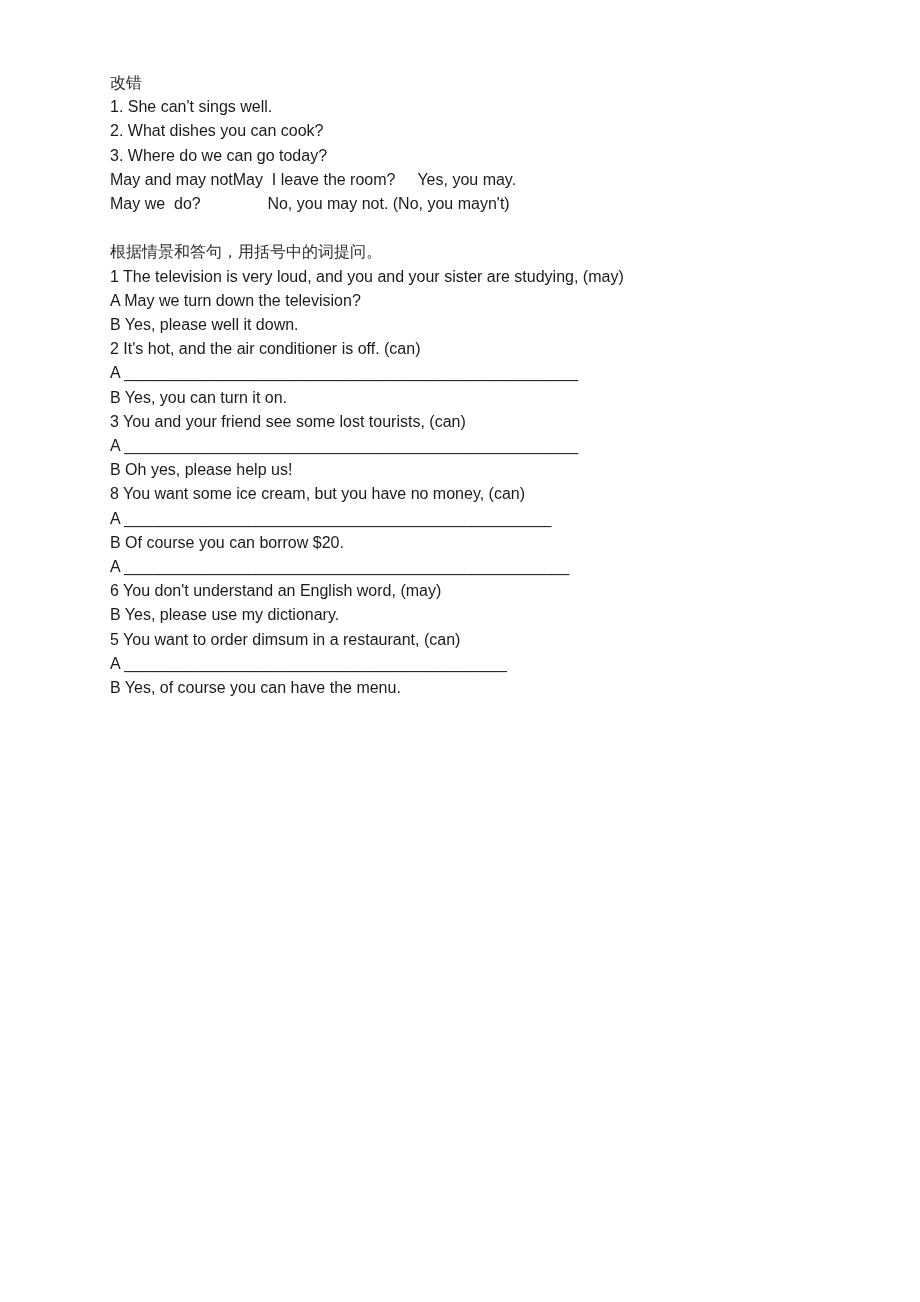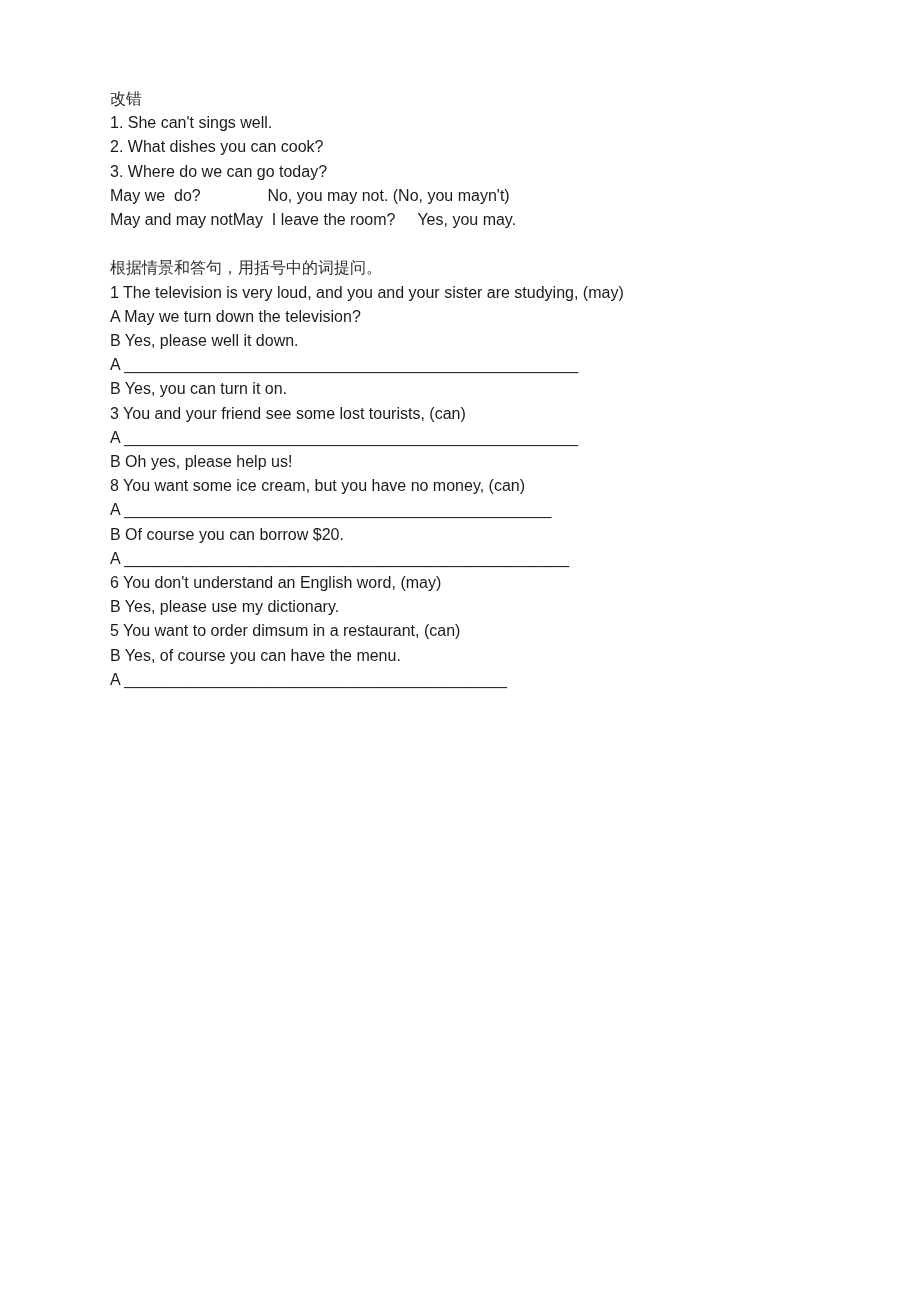--- a/index.html
+++ b/index.html
@@ -13,21 +13,21 @@
     height: 1302px;
     background: #ffffff;
     color: #1b1b1b;
     font-family: "Liberation Sans", sans-serif;
     font-size: 16px;
     overflow: hidden;
   }
   .content {
     position: absolute;
     left: 110px;
-    top: 87px;
+    top: 71px;
     right: 30px;
   }
   .line {
     white-space: pre;
     line-height: 24.2px;
     min-height: 24.2px;
   }
   .zh {
     font-family: "Liberation Serif", serif;
     color: #2e2e2e;
@@ -41,45 +41,46 @@
 
 <div class="page">
   <div class="content">
 
     <div class="line zh">改错</div>
 
     <div class="line">1. She can't sings well.</div>
     <div class="line">2. What dishes you can cook?</div>
     <div class="line">3. Where do we can go today?</div>
 
+    <div class="line">May and may notMay  I leave the room?     Yes, you may.</div>
     <div class="line">May we  do?               No, you may not. (No, you mayn't)</div>
-    <div class="line">May and may notMay  I leave the room?     Yes, you may.</div>
 
     <div class="gap"></div>
 
     <div class="line zh">根据情景和答句，用括号中的词提问。</div>
 
     <div class="line">1 The television is very loud, and you and your sister are studying, (may)</div>
     <div class="line">A May we turn down the television?</div>
     <div class="line">B Yes, please well it down.</div>
 
+    <div class="line">2 It's hot, and the air conditioner is off. (can)</div>
     <div class="line">A ___________________________________________________</div>
     <div class="line">B Yes, you can turn it on.</div>
 
     <div class="line">3 You and your friend see some lost tourists, (can)</div>
     <div class="line">A ___________________________________________________</div>
     <div class="line">B Oh yes, please help us!</div>
 
     <div class="line">8 You want some ice cream, but you have no money, (can)</div>
     <div class="line">A ________________________________________________</div>
     <div class="line">B Of course you can borrow $20.</div>
 
     <div class="line">A __________________________________________________</div>
 
     <div class="line">6 You don't understand an English word, (may)</div>
     <div class="line">B Yes, please use my dictionary.</div>
 
     <div class="line">5 You want to order dimsum in a restaurant, (can)</div>
+    <div class="line">A ___________________________________________</div>
     <div class="line">B Yes, of course you can have the menu.</div>
-    <div class="line">A ___________________________________________</div>
 
   </div>
 </div>
 
 </body></html>

